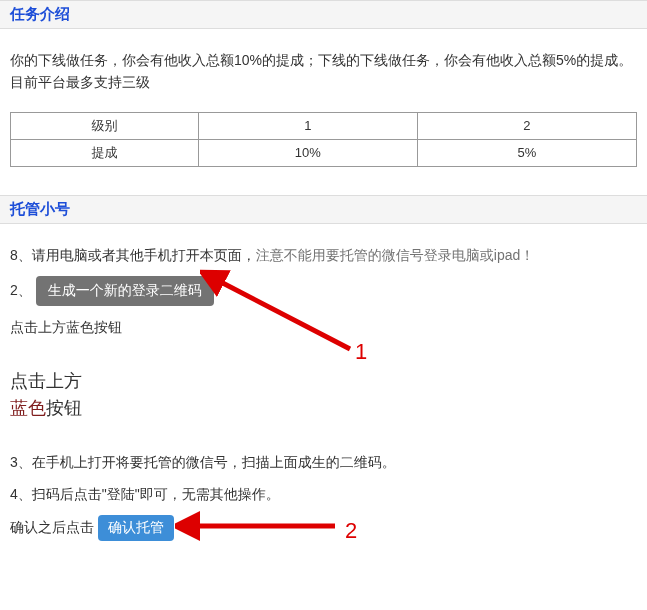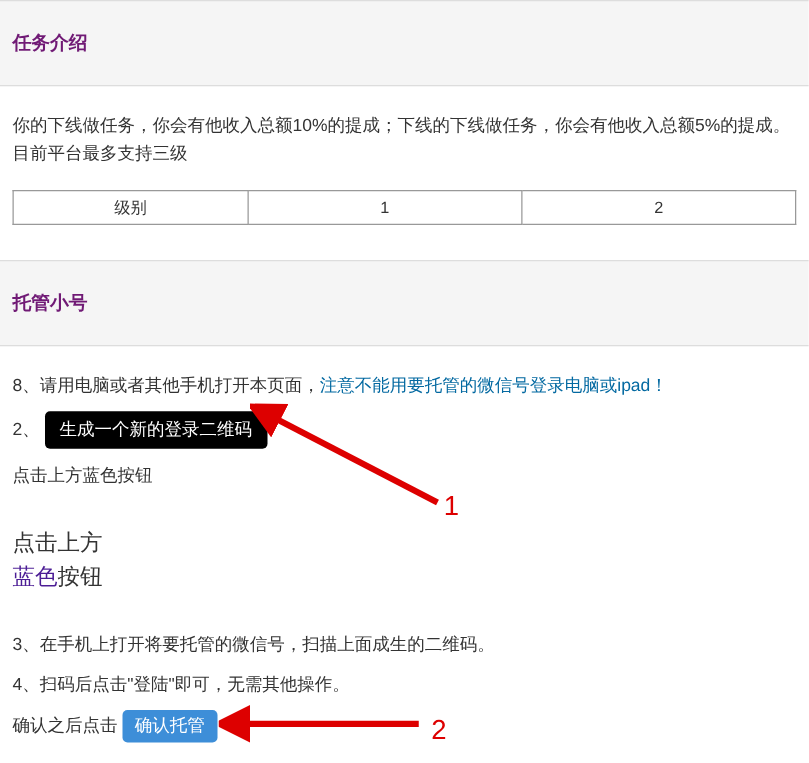--- a/index.html
+++ b/index.html
@@ -1,44 +1,49 @@
 <!DOCTYPE html>
 <html><head>
 <meta charset="utf-8">
 <style>
 * { margin: 0; padding: 0; box-sizing: border-box; }
 body { font-family: "Microsoft YaHei", "SimSun", Arial, sans-serif; font-size: 14px; color: #333; width: 647px; background: #fff; }
-.section-header { background: #f5f5f5; border-top: 1px solid #ddd; border-bottom: 1px solid #ddd; padding: 24px 10px; font-size: 15px; font-weight: bold; color: #701a75; }
+.section-header { background: #f5f5f5; border-top: 1px solid #ddd; border-bottom: 1px solid #ddd; padding: 4px 10px; font-size: 15px; font-weight: bold; color: #1d4ed8; }
 .content { padding: 10px; }
 .para { margin: 10px 0; line-height: 1.6; }
 table { border-collapse: collapse; width: 100%; margin: 18px 0; padding-left: 48px; }
 th, td { border: 1px solid #999; padding: 4px 8px; text-align: center; font-weight: normal; font-size: 13px; }
-.btn { display: inline-block; background: #000000; color: #fff; padding: 6px 12px; border-radius: 4px; font-size: 14px; cursor: pointer; border: none; }
+.btn { display: inline-block; background: #737373; color: #fff; padding: 6px 12px; border-radius: 4px; font-size: 14px; cursor: pointer; border: none; }
 .btn2 { display: inline-block; background: #3d8ed8; color: #fff; padding: 4px 10px; border-radius: 4px; font-size: 14px; cursor: pointer; border: none; }
-.warn { color: #0369a1; }
+.warn { color: #737373; }
 .big-text { font-family: "SimSun", serif; font-size: 18px; line-height: 1.5; margin: 29px 0; }
-.blue-word { color: #4c1d95; }
+.blue-word { color: #7f1d1d; }
 .rel { position: relative; }
 .arrow-svg { position: absolute; pointer-events: none; }
 .num-label { position: absolute; color: #d00; font-size: 22px; font-family: Arial, sans-serif; }
 </style>
 </head>
 <body>
 
 <div class="section-header">任务介绍</div>
 
 <div class="content">
   <p class="para">你的下线做任务，你会有他收入总额10%的提成；下线的下线做任务，你会有他收入总额5%的提成。目前平台最多支持三级</p>
 
   <table>
     <tbody>
         <tr>
       <td style="width:30%">级别</td>
       <td style="width:35%">1</td>
       <td style="width:35%">2</td>
+    </tr>
+    <tr>
+      <td>提成</td>
+      <td>10%</td>
+      <td>5%</td>
     </tr>
   </tbody>
     </table>
 </div>
 
 <div class="section-header">托管小号</div>
 
 <div class="content rel">
 
   <p class="para">

